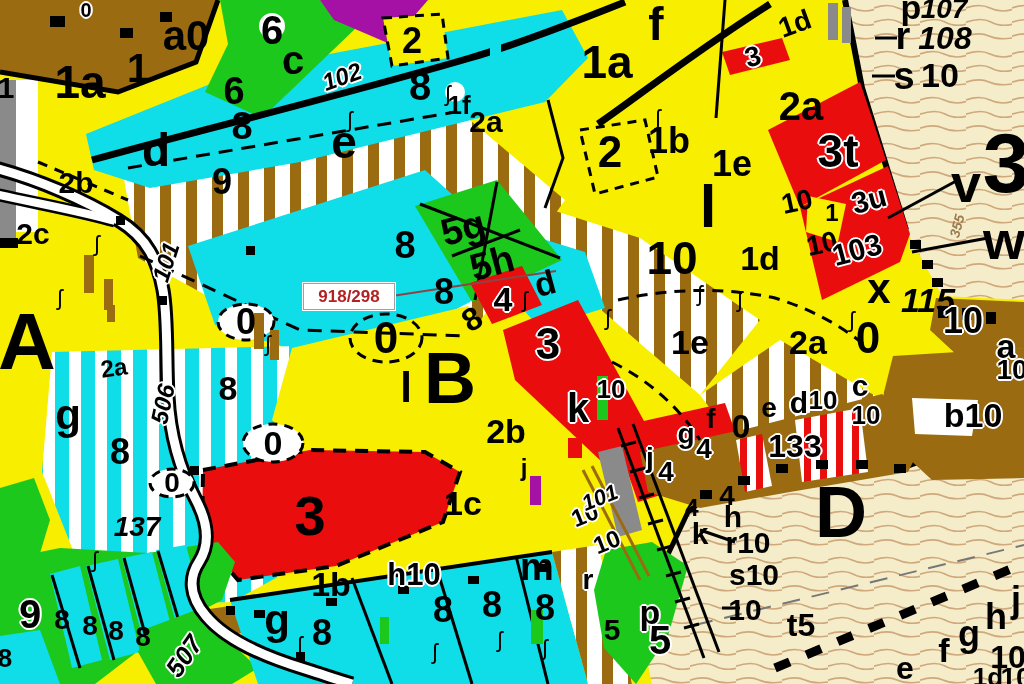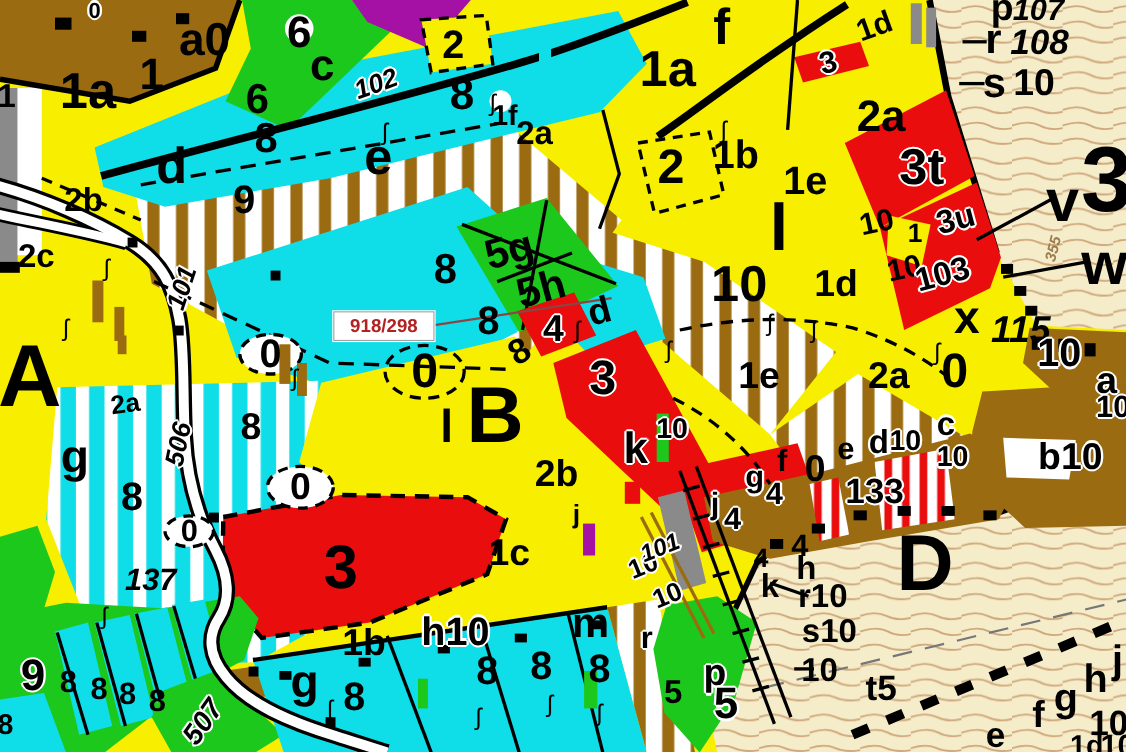--- a/index.html
+++ b/index.html
@@ -325,21 +325,21 @@
       <span class="lbl" style="left: 120px; top: 452px; font-size: 36px; transform: translate(-50%, -50%);">8</span>
       <span class="lbl" style="left: 114px; top: 368px; font-size: 24px; transform: translate(-50%, -50%) rotate(-8deg);">2a</span>
       <span class="lbl" style="left: 228px; top: 388px; font-size: 34px; transform: translate(-50%, -50%);">8</span>
       <span class="lbl" style="left: 273px; top: 443px; font-size: 34px; transform: translate(-50%, -50%);">0</span>
       <span class="lbl" style="left: 172px; top: 483px; font-size: 28px; transform: translate(-50%, -50%);">0</span>
       <span class="lbl it" style="left: 137px; top: 527px; font-size: 28px; transform: translate(-50%, -50%);">137</span>
       <span class="lbl it halo" style="left: 163px; top: 404px; font-size: 24px; transform: translate(-50%, -50%) rotate(-78deg);">506</span>
       <span class="lbl" style="left: 310px; top: 516px; font-size: 56px; transform: translate(-50%, -50%);">3</span>
       <span class="lbl" style="left: 331px; top: 584px; font-size: 34px; transform: translate(-50%, -50%);">1b</span>
       <span class="lbl" style="left: 463px; top: 503px; font-size: 34px; transform: translate(-50%, -50%);">1c</span>
-      <span class="lbl halo" style="left: 414px; top: 574px; font-size: 36px; transform: translate(-50%, -50%);">h10</span>
+      <span class="lbl halo" style="left: 414px; top: 574px; font-size: 31px; transform: translate(-50%, -50%);">h10</span>
       <span class="lbl halo" style="left: 30px; top: 614px; font-size: 40px; transform: translate(-50%, -50%);">9</span>
       <span class="lbl" style="left: 62px; top: 620px; font-size: 28px; transform: translate(-50%, -50%);">8</span>
       <span class="lbl" style="left: 90px; top: 626px; font-size: 28px; transform: translate(-50%, -50%);">8</span>
       <span class="lbl" style="left: 116px; top: 631px; font-size: 28px; transform: translate(-50%, -50%);">8</span>
       <span class="lbl" style="left: 143px; top: 637px; font-size: 28px; transform: translate(-50%, -50%);">8</span>
       <span class="lbl it halo" style="left: 184px; top: 656px; font-size: 26px; transform: translate(-50%, -50%) rotate(-55deg);">507</span>
       <span class="lbl" style="left: 5px; top: 658px; font-size: 26px; transform: translate(-50%, -50%);">8</span>
       <span class="lbl" style="left: 277px; top: 620px; font-size: 42px; transform: translate(-50%, -50%);">g</span>
       <span class="lbl" style="left: 322px; top: 633px; font-size: 36px; transform: translate(-50%, -50%);">8</span>
       <span class="lbl" style="left: 443px; top: 610px; font-size: 36px; transform: translate(-50%, -50%);">8</span>

